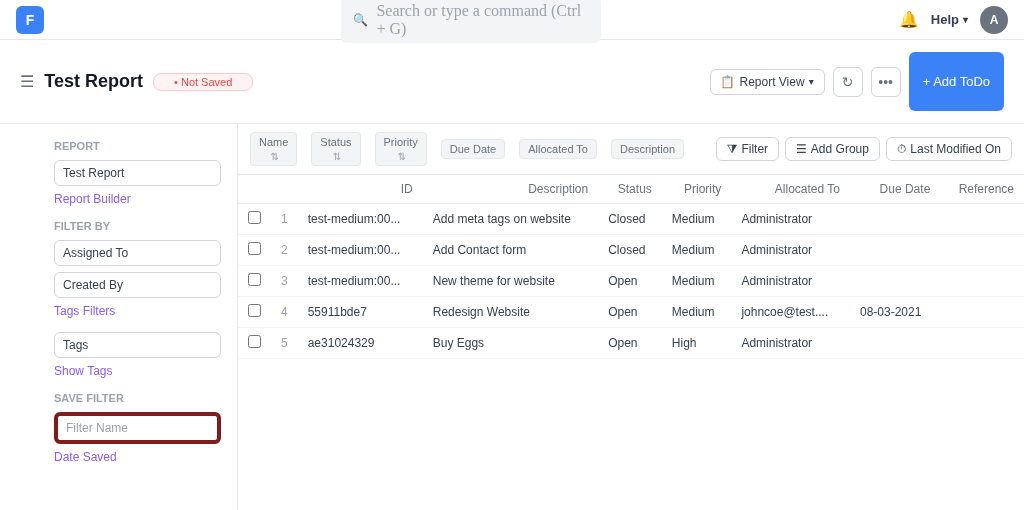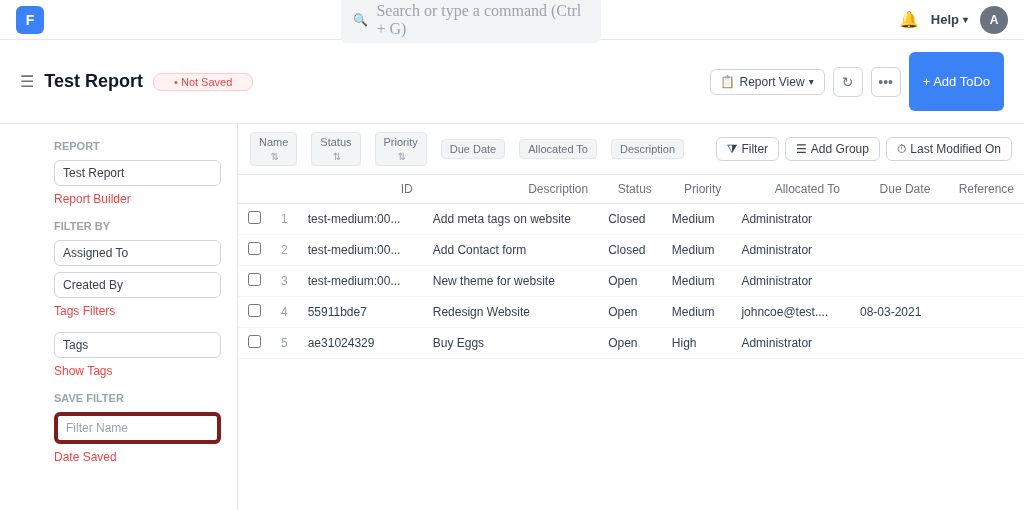--- a/index.html
+++ b/index.html
@@ -72,21 +72,21 @@
     }
     .sidebar-section-label {
       font-size: 11px; font-weight: 600; color: #9ca3af; margin-bottom: 8px; text-transform: uppercase;
     }
     .sidebar-select {
       width: 100%; padding: 5px 8px; border: 1px solid #d1d5db; border-radius: 6px;
       font-size: 12px; color: #374151; background: #fff; margin-bottom: 6px;
       appearance: none; cursor: pointer;
     }
     .sidebar-link {
-      font-size: 12px; color: #ef4444; cursor: pointer; margin-bottom: 14px; display: block;
+      font-size: 12px; color: #8b5cf6; cursor: pointer; margin-bottom: 14px; display: block;
     }
     .filter-input {
       width: 100%; padding: 5px 8px; border: 4px solid #7f1d1d; border-radius: 6px;
       font-size: 12px; color: #9ca3af; background: #fff; margin-bottom: 6px;
     }
     .filter-input::placeholder { color: #9ca3af; }
 
     
     .content { flex: 1; overflow: auto; display: flex; flex-direction: column; }
 

